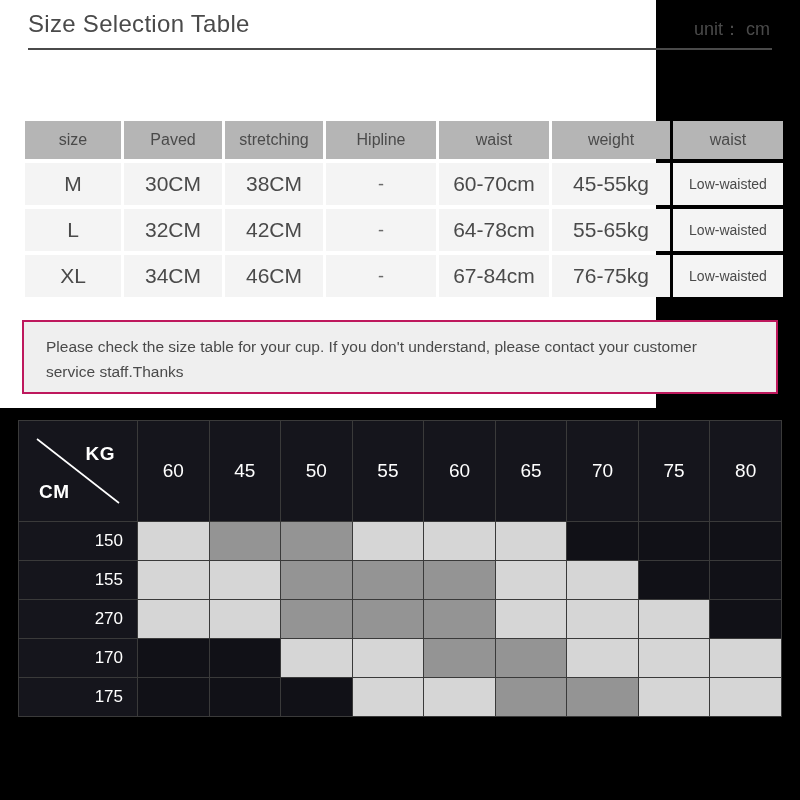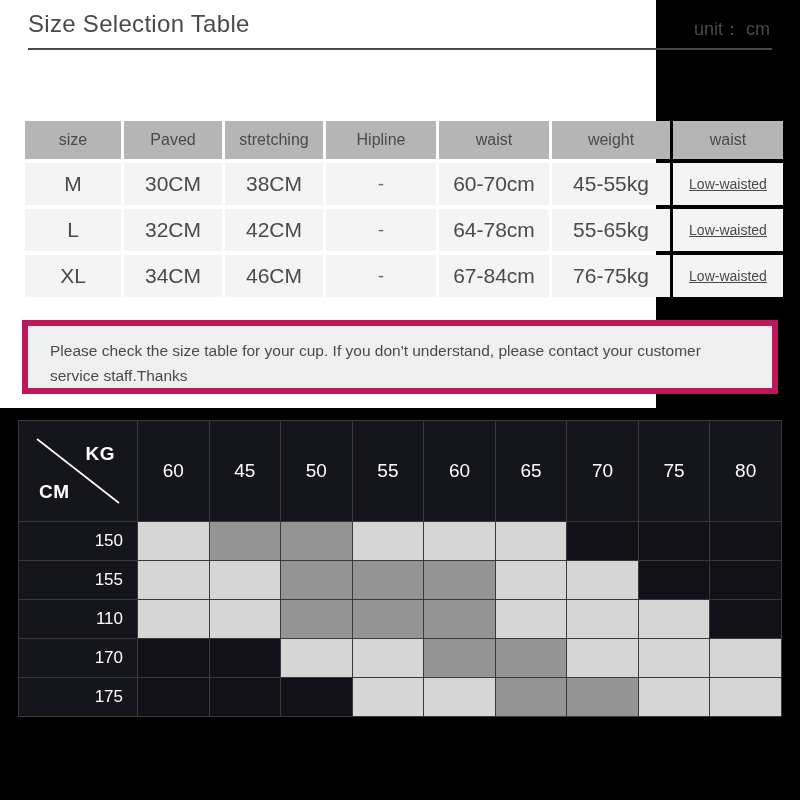--- a/index.html
+++ b/index.html
@@ -82,21 +82,20 @@
     font-size: 16px;
     text-align: center;
   }
   .size-table td {
     background: #f4f4f4;
     height: 42px;
     font-size: 21px;
   }
   .size-table td.small {
     font-size: 14px;
-    text-decoration: underline;
   }
   .size-table td.dash {
     font-size: 18px;
     color: #6a6a6a;
   }
   .col-size    { width: 96px; }
   .col-paved   { width: 98px; }
   .col-stretch { width: 98px; }
   .col-hip     { width: 110px; }
   .col-waist   { width: 110px; }
@@ -104,21 +103,21 @@
   .col-waist2  { width: 110px; }
 
   
   .note-box {
     position: absolute;
     left: 22px;
     top: 320px;
     width: 756px;
     height: 74px;
     background: #efefef;
-    border: 6px solid #be185d;
+    border: 2px solid #be185d;
     box-sizing: border-box;
   }
   .note-text {
     position: absolute;
     left: 22px;
     top: 12px;
     width: 700px;
     font-size: 15.5px;
     line-height: 25px;
     color: #4a4a4a;
@@ -321,21 +320,21 @@
             <td class="cell light"></td>
             <td class="cell gray"></td>
             <td class="cell gray"></td>
             <td class="cell gray"></td>
             <td class="cell light"></td>
             <td class="cell light"></td>
             <td class="cell dark"></td>
             <td class="cell dark"></td>
           </tr>
           <tr>
-            <td class="cm-head">110</td>
+            <td class="cm-head">270</td>
             <td class="cell light"></td>
             <td class="cell light"></td>
             <td class="cell gray"></td>
             <td class="cell gray"></td>
             <td class="cell gray"></td>
             <td class="cell light"></td>
             <td class="cell light"></td>
             <td class="cell light"></td>
             <td class="cell dark"></td>
           </tr>

